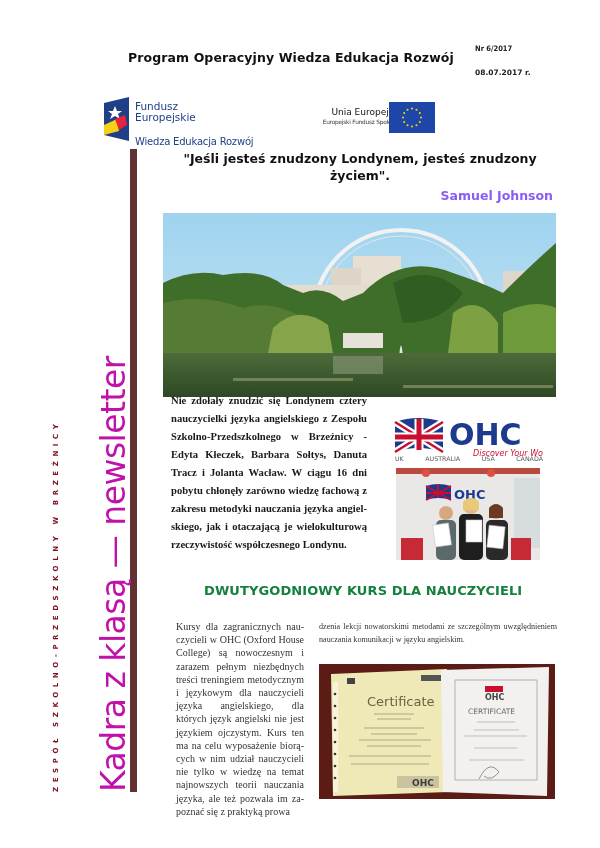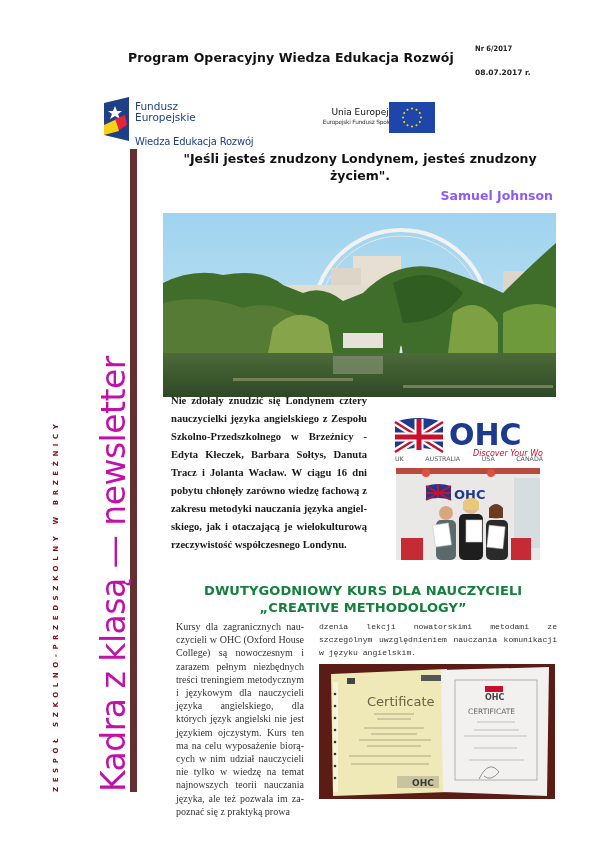--- a/index.html
+++ b/index.html
@@ -43,21 +43,21 @@
   
   .ohc-logo { left: 393px; top: 414px; width: 150px; height: 46px; }
   .ohc-countries { left: 395px; top: 455px; width: 148px; display: flex; justify-content: space-between; font-family: "DejaVu Sans", sans-serif; font-size: 6.3px; color: #555; }
   .ohc-photo { left: 396px; top: 468px; width: 144px; height: 92px; overflow: hidden; }
 
   
   .sec-head { left: 204px; top: 582px; font-family: "DejaVu Sans", sans-serif; font-weight: bold; font-size: 13px; line-height: 17px; color: #15803d; letter-spacing: 0.1px; text-align: center; }
 
   
   .col1 { left: 176px; top: 620px; width: 128px; font-family: "Liberation Serif", serif; font-size: 10px; line-height: 13.2px; color: #333; text-align: justify; }
-  .col2 { left: 319px; top: 620px; width: 238px; font-family: Liberation Mono, monospace; font-size: 8.1px; line-height: 13.2px; color: #333; text-align: justify; }
+  .col2 { left: 319px; top: 620px; width: 238px; font-family: Liberation Serif, serif; font-size: 8.1px; line-height: 13.2px; color: #333; text-align: justify; }
 
   .cert-photo { left: 319px; top: 664px; width: 236px; height: 135px; overflow: hidden; }
 </style>
 </head>
 <body>
 
 <div class="abs prog-title">Program Operacyjny Wiedza Edukacja Rozwój</div>
 <div class="abs issue-no">Nr 6/2017</div>
 <div class="abs issue-date">08.07.2017 r.</div>
 
@@ -182,21 +182,20 @@
 
   <rect x="38" y="56" width="16" height="22" fill="#ffffff" stroke="#c9c9c9" stroke-width="0.6" transform="rotate(-8 46 67)"></rect>
   <rect x="70" y="52" width="16" height="22" fill="#ffffff" stroke="#c9c9c9" stroke-width="0.6"></rect>
   <rect x="92" y="58" width="16" height="22" fill="#ffffff" stroke="#c9c9c9" stroke-width="0.6" transform="rotate(6 100 69)"></rect>
   <rect x="5" y="70" width="22" height="22" fill="#c62a35"></rect>
   <rect x="115" y="70" width="20" height="22" fill="#c62a35"></rect>
 </svg>
 
 <div class="abs sec-head">
   <div>DWUTYGODNIOWY KURS DLA NAUCZYCIELI</div>
-  <div>„CREATIVE METHODOLOGY”</div>
 </div>
 
 <div class="abs col1">Kursy dla zagranicznych nau­czycieli w OHC (Oxford Hou­se College) są nowoczesnym i zarazem pełnym niezbędnych treści treningiem metodycz­nym i językowym dla nauczy­cieli języka angielskiego, dla których język angielski nie jest językiem ojczystym. Kurs ten ma na celu wyposażenie biorą­cych w nim udział nauczycieli nie tylko w wiedzę na temat najnowszych teorii nauczania języka, ale też pozwala im za­poznać się z praktyką prowa­</div>
 <div class="abs col2">dzenia lekcji nowatorskimi metodami ze szczególnym uwzględnieniem nauczania komunikacji w języku angiel­skim.</div>
 
 <svg class="abs cert-photo" viewBox="0 0 236 135" width="236" height="135" preserveAspectRatio="none">
   <rect width="236" height="135" fill="#5a1c14"></rect>
 
   <polygon points="12,10 128,5 130,128 14,132" fill="#efe9b8"></polygon>
   <rect x="14" y="18" width="5" height="110" fill="#ffffff" opacity="0.5"></rect>

